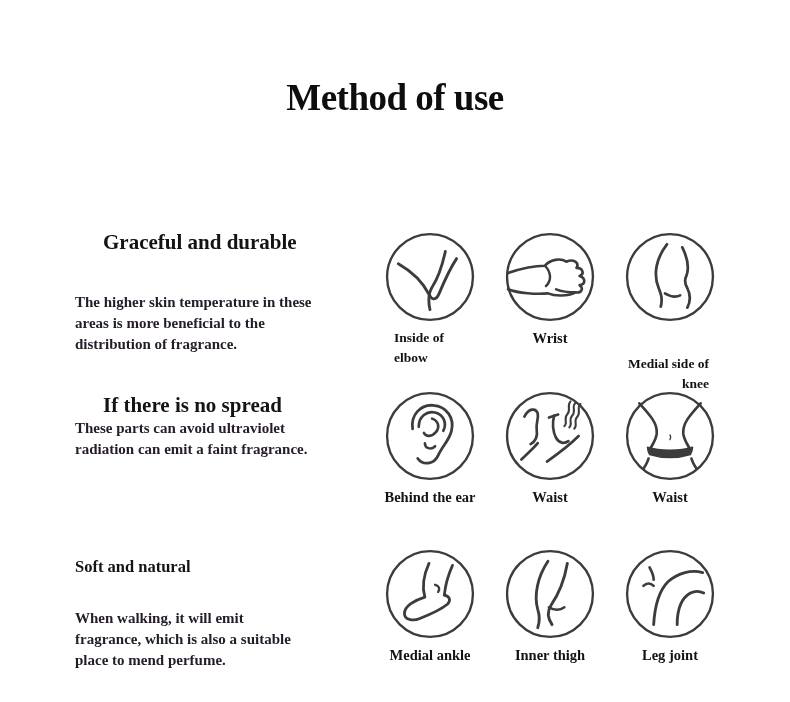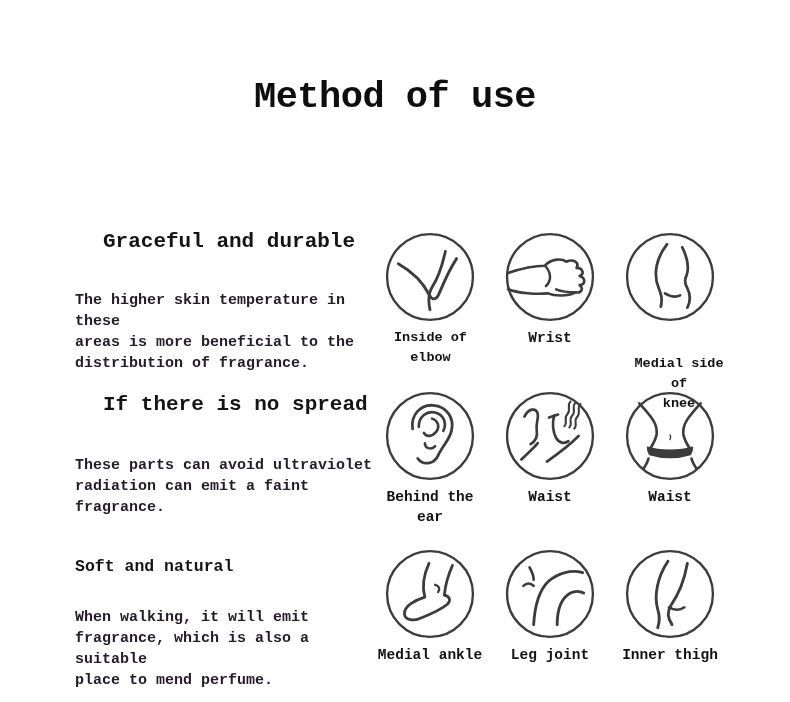--- a/index.html
+++ b/index.html
@@ -1,47 +1,47 @@
 <!DOCTYPE html>
 <html><head>
 <meta charset="utf-8">
 <style>
   html,body { margin:0; padding:0; background:#fff; }
   .canvas {
     position:relative; width:790px; height:702px; overflow:hidden;
-    background:#ffffff; font-family:Liberation Mono, monospace; color:#151515;
+    background:#ffffff; font-family:Liberation Serif, serif; color:#151515;
   }
   .title {
     position:absolute; top:76px; left:0; width:100%; margin:0;
     text-align:center; font-size:37px; font-weight:700; letter-spacing:-.5px; color:#0e0e0e;
   }
   .sec { position:absolute; left:75px; width:310px; }
   .sec-h { margin:0; font-weight:700; color:#141414; }
   .sec1 { top:230px; } .sec2 { top:393px; } .sec3 { top:557px; }
   .sec1 .sec-h, .sec2 .sec-h { font-size:21px;margin-left:28px; }
   .sec3 .sec-h { font-size:16.5px; }
   .sec-b {
     margin:0; font-size:15px; font-weight:700; line-height:21px;
     color:#241c28; white-space:pre-line;
   }
   .sec1 .sec-b { margin-top:37px; }
-  .sec2 .sec-b { margin-top:39px; }
+  .sec2 .sec-b { }
   .sec3 .sec-b { margin-top:31px; }
 
   .icons { position:absolute; left:370px; width:400px; display:flex; }
   .icons1 { top:231px; } .icons2 { top:390px; } .icons3 { top:548px; }
   .cell { width:120px; display:flex; flex-direction:column; align-items:center; }
   .circ { width:92px; height:92px; display:block; }
   .circ svg { width:92px; height:92px; display:block; }
   .lbl {
     margin-top:5px; font-size:14.5px; font-weight:700; color:#121212;
     text-align:center; line-height:20px; white-space:pre-line;
   }
-  .lbl.left { align-self:flex-start; text-align:center; font-size:13.5px; margin-left:24px; }
-  .lbl.left3 { align-self:flex-start; text-align:center; font-size:13.5px; margin-left:18px;margin-top:31px; }
+  .lbl.left { align-self:flex-start; text-align:left; font-size:13.5px; margin-left:24px; }
+  .lbl.left3 { align-self:flex-start; text-align:right; font-size:13.5px; margin-left:18px;margin-top:31px; }
 </style>
 </head>
 <body>
 
 <div class="canvas">
 
   <h1 class="title">Method of use</h1>
 
   <section class="sec sec1">
     <h2 class="sec-h">Graceful and durable</h2>
@@ -156,34 +156,34 @@
           <path d="M59 46 C 60 36, 63 26, 67 17" stroke-width="2.7"></path>
           <path d="M50 36 c 4 1, 5 4, 3 7" stroke-width="2.3"></path>
         </svg>
       </span>
       <span class="lbl">Medial ankle</span>
     </div>
     <div class="cell">
       <span class="circ">
         <svg viewBox="0 0 90 90" fill="none" stroke="#3c3c3c" stroke-linecap="round" stroke-linejoin="round">
           <circle cx="45" cy="45" r="42" stroke-width="2.3"></circle>
+          <path d="M43 13 C 33 28, 29 46, 33 60 C 35 66, 35 72, 33 78" stroke-width="2.8"></path>
+          <path d="M62 15 C 59 32, 53 46, 46 56 C 42 62, 43 69, 47 75" stroke-width="2.8"></path>
+          <path d="M44 58 C 49 61, 55 61, 59 58" stroke-width="2.6"></path>
+        </svg>
+      </span>
+      <span class="lbl">Inner thigh</span>
+    </div>
+    <div class="cell">
+      <span class="circ">
+        <svg viewBox="0 0 90 90" fill="none" stroke="#3c3c3c" stroke-linecap="round" stroke-linejoin="round">
+          <circle cx="45" cy="45" r="42" stroke-width="2.3"></circle>
           <path d="M29 75 C 30 58, 33 43, 43 33 C 53 24, 66 21, 77 24" stroke-width="2.8"></path>
           <path d="M52 75 C 52 61, 56 49, 65 44 C 69 42, 74 42, 78 44" stroke-width="2.8"></path>
           <path d="M25 19 C 27 23, 29 26, 29 31" stroke-width="2.6"></path>
           <path d="M19 37 c 3 -3, 7 -3, 10 0" stroke-width="2.6"></path>
         </svg>
       </span>
       <span class="lbl">Leg joint</span>
     </div>
-    <div class="cell">
-      <span class="circ">
-        <svg viewBox="0 0 90 90" fill="none" stroke="#3c3c3c" stroke-linecap="round" stroke-linejoin="round">
-          <circle cx="45" cy="45" r="42" stroke-width="2.3"></circle>
-          <path d="M43 13 C 33 28, 29 46, 33 60 C 35 66, 35 72, 33 78" stroke-width="2.8"></path>
-          <path d="M62 15 C 59 32, 53 46, 46 56 C 42 62, 43 69, 47 75" stroke-width="2.8"></path>
-          <path d="M44 58 C 49 61, 55 61, 59 58" stroke-width="2.6"></path>
-        </svg>
-      </span>
-      <span class="lbl">Inner thigh</span>
-    </div>
   </div>
 
 </div>
 
 </body></html>

